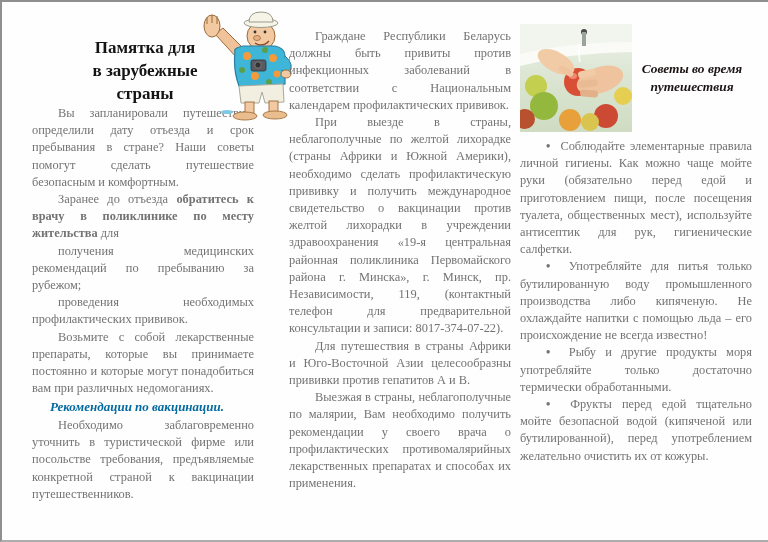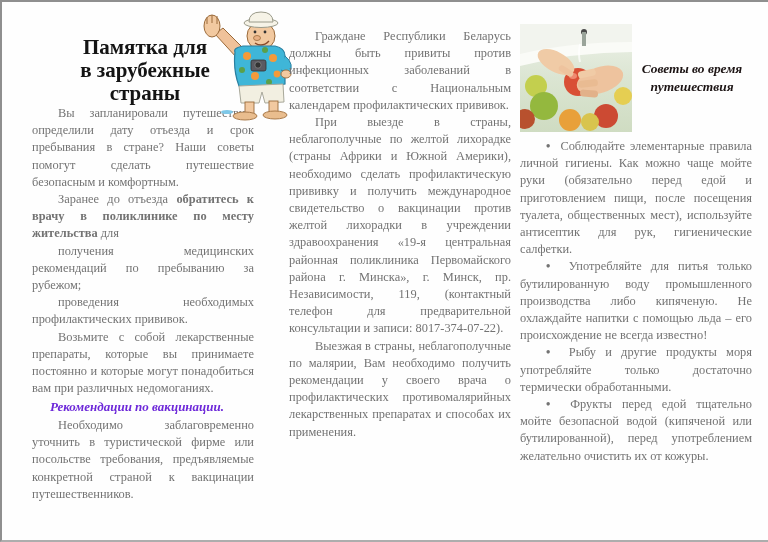--- a/index.html
+++ b/index.html
@@ -19,31 +19,31 @@
   .col p {
     margin:0; font-size:12.4px; line-height:17.2px;
     text-align:justify; text-indent:26px; color:#737373;
   }
   .col1 { left:30px; top:26px; width:222px; }
   .col2 { left:287px; top:26px; width:222px; }
   .col3 { left:518px; top:22px; width:232px; }
 
   .title {
     width:162px; margin-left:32px; text-align:center;
-    font-weight:bold; font-size:21px; line-height:23px; color:#141414;
+    font-weight:bold; font-size:17px; line-height:23px; color:#141414;
     margin-top:8px;
   }
   .heading-italic {
     font-weight:bold; font-style:italic; text-align:center;
     font-size:13.4px; line-height:18px; color:#18181c;
     margin:12px 0 3px 0;
   }
   .subheading-italic {
     font-weight:bold; font-style:italic; text-align:left;
-    font-size:13px; line-height:17.5px; color:#6d28d9;
+    font-size:13px; line-height:17.5px; color:#0369a1;
     text-indent:18px; margin:1px 0;
   }
   .bold-inline { font-weight:bold; }
 
   .cartoon-wrap { position:absolute; left:183px; top:6px; width:128px; height:114px; }
   .col3-header { display:flex; align-items:flex-start; margin-bottom:6px; }
   .photo-wrap { width:112px; height:108px; flex:0 0 auto; }
   .col3-heading {
     flex:1 1 auto; font-weight:bold; font-style:italic; text-align:center;
     font-size:13.4px; line-height:18px; color:#1c1414; margin-top:36px; 
@@ -111,20 +111,21 @@
       <ellipse cx="60" cy="108" rx="12" ry="4" fill="#e9bd8e" stroke="#a97a4a" stroke-width="1"></ellipse>
       <ellipse cx="90" cy="107" rx="12" ry="4" fill="#e9bd8e" stroke="#a97a4a" stroke-width="1"></ellipse>
 
       <ellipse cx="42" cy="104" rx="6" ry="2" fill="#7ec8e8"></ellipse>
     </svg>
   </div>
 
   <div class="col col2">
     <p>Граждане Республики Беларусь должны быть привиты против инфекционных заболеваний в соответствии с Национальным календарем профилактических прививок.</p>
     <p>При выезде в страны, неблагополучные по желтой лихорадке (страны Африки и Южной Америки), необходимо сделать профилактическую прививку и получить международное свидетельство о вакцинации против желтой лихорадки в учреждении здравоохранения «19-я центральная районная поликлиника Первомайского района г. Минска», г. Минск, пр. Независимости, 119, (контактный телефон для предварительной консультации и записи: 8017-374-07-22).</p>
+    <p>Для путешествия в страны Африки и Юго-Восточной Азии целесообразны прививки против гепатитов А и В.</p>
     <p>Выезжая в страны, неблагополучные по малярии, Вам необходимо получить рекомендации у своего врача о профилактических противомалярийных лекарственных препаратах и способах их применения.</p>
   </div>
 
   <div class="col col3">
     <div class="col3-header">
       <div class="photo-wrap">
         <svg width="112" height="108" viewBox="0 0 112 108">
           <defs>
             <linearGradient id="bgph" x1="0" y1="0" x2="0" y2="1">
               <stop offset="0" stop-color="#eef2ea"></stop>

